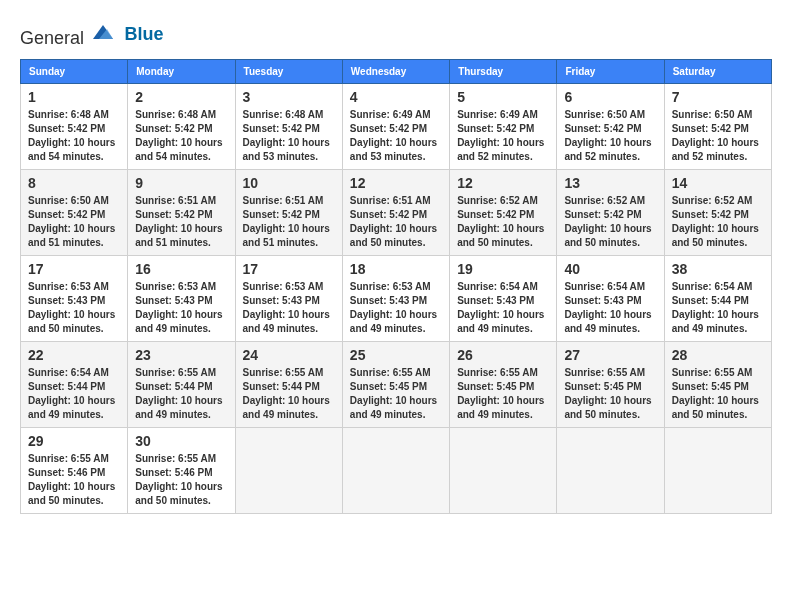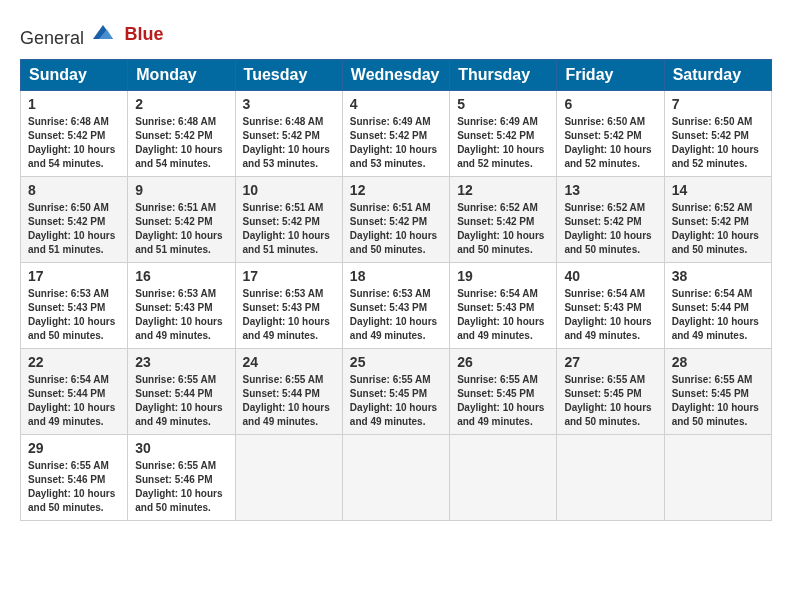--- a/index.html
+++ b/index.html
@@ -21,21 +21,21 @@
       align-items: center;
     }
     .logo-text-general {
       font-size: 18px;
       font-weight: normal;
       color: #333;
     }
     .logo-text-blue {
       font-size: 18px;
       font-weight: bold;
-      color: #b91c1c;
+      color: #0369a1;
       padding-left: 10px;
     }
     .logo-icon {
       width: 24px;
       height: 24px;
       margin-left: 2px;
     }
     .title-area {
       text-align: right;
     }
@@ -47,25 +47,25 @@
     .location-title {
       font-size: 16px;
       color: #555;
     }
     .calendar {
       width: 100%;
       border-collapse: collapse;
       border: 1px solid #ccc;
     }
     .calendar th {
-      background-color: #0369a1;
+      background-color: #3b82f6;
       color: white;
       text-align: left;
       padding: 6px 8px;
-      font-size: 16px;
+      font-size: 10px;
       border: 1px solid #2a62a0;
       margin-left: 32px;
     }
     .calendar td {
       vertical-align: top;
       padding: 5px 7px;
       border: 1px solid #d0d0d0;
       width: calc(100% / 7);
       min-height: 90px;
       background: #fff;

